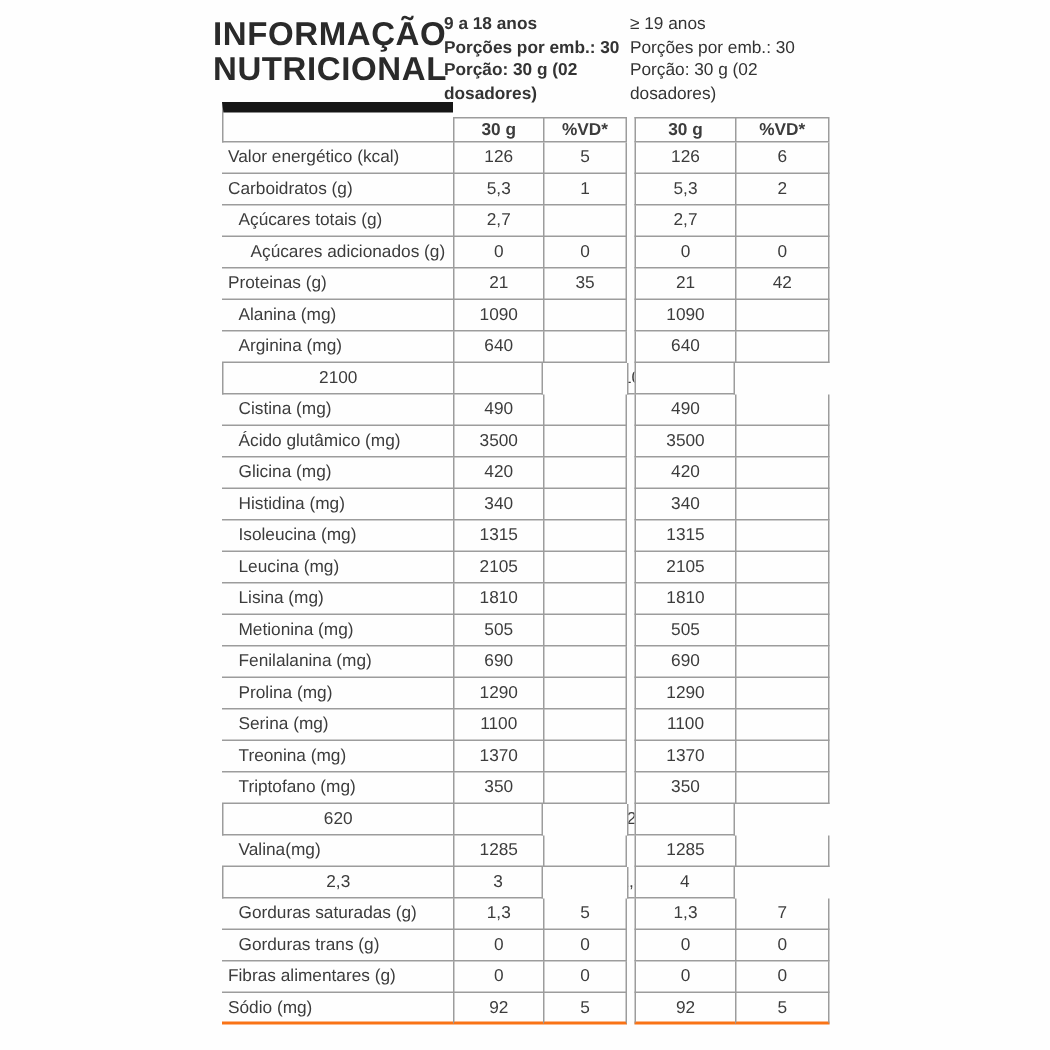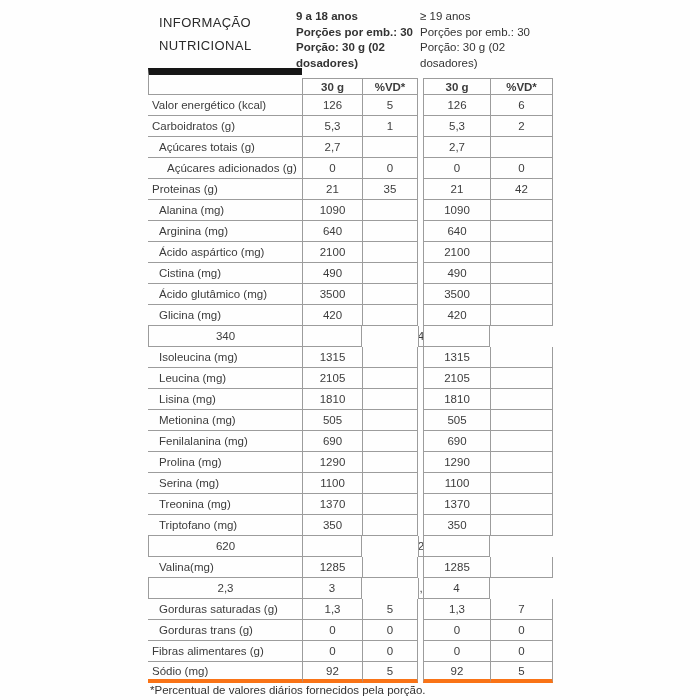--- a/index.html
+++ b/index.html
@@ -3,22 +3,22 @@
 <meta charset="utf-8">
 <style>
   * { margin:0; padding:0; box-sizing:border-box; }
   html,body { background:#ffffff; }
   .page {
     position:relative; width:700px; height:700px; background:#fefefe;
     font-family:"Liberation Sans", sans-serif; color:#3c3c3c; overflow:hidden;
     outline:1px solid #f0f0f0;
   }
   .title {
-    position:absolute; left:159px; top:11px; width:152px;
-    font-size:13px; font-weight:normal; line-height:23px; letter-spacing:.4px; color:#2a2a2a;
+    position:absolute; left:142px; top:11px; width:152px;
+    font-size:22px; font-weight:bold; line-height:23px; letter-spacing:.4px; color:#2a2a2a;
   }
   .ginfo { position:absolute; top:9px; font-size:11.5px; line-height:15.5px; color:#333; }
   .ginfo-1 { left:296px; width:120px;font-weight:bold; }
   .ginfo-2 { left:420px; width:128px; }
 
   .tbl { position:absolute; left:148px; top:68px; width:405px; }
   .trow { display:grid; grid-template-columns:154px 60px 56px 5px 67px 63px; height:21px; }
   .trow.hdr { height:27px; }
 
   .cell {
@@ -30,21 +30,21 @@
   .bR { border-right:1px solid #9c9c9c; }
 
   .h-label { border-top:7px solid #161616; border-left:1px solid #9c9c9c; }
   .h-val { margin-top:10px; border-top:1px solid #9c9c9c; font-weight:bold; justify-content:center; }
 
   .lbl { padding-left:4px; }
   .ind1 { padding-left:11px; }
   .ind2 { padding-left:19px; }
   .v { justify-content:center; }
 
-  .lastrow .cell:not(.gapc) { border-bottom:4px solid #f97316; }
+  .lastrow .cell:not(.gapc) { border-bottom:2px solid #f97316; }
 
   .footnote {
     position:absolute; left:150px; top:684px; font-size:11.5px; color:#333;
   }
 </style>
 </head>
 <body>
 
 <div class="page">
 
@@ -122,21 +122,20 @@
         </div>
         <div class="trow">
           <div class="cell lbl ind1">Arginina (mg)</div>
           <div class="cell v bL">640</div>
           <div class="cell v bL bR"></div>
           <div class="cell gapc"></div>
           <div class="cell v bL">640</div>
           <div class="cell v bL bR"></div>
         </div>
         <div class="trow">
-          <div class="cell lbl ind1">Ácido aspártico (mg)</div>
           <div class="cell v bL">2100</div>
           <div class="cell v bL bR"></div>
           <div class="cell gapc"></div>
           <div class="cell v bL">2100</div>
           <div class="cell v bL bR"></div>
         </div>
         <div class="trow">
           <div class="cell lbl ind1">Cistina (mg)</div>
           <div class="cell v bL">490</div>
           <div class="cell v bL bR"></div>
@@ -154,20 +153,21 @@
         </div>
         <div class="trow">
           <div class="cell lbl ind1">Glicina (mg)</div>
           <div class="cell v bL">420</div>
           <div class="cell v bL bR"></div>
           <div class="cell gapc"></div>
           <div class="cell v bL">420</div>
           <div class="cell v bL bR"></div>
         </div>
         <div class="trow">
+          <div class="cell lbl ind1">Histidina (mg)</div>
           <div class="cell v bL">340</div>
           <div class="cell v bL bR"></div>
           <div class="cell gapc"></div>
           <div class="cell v bL">340</div>
           <div class="cell v bL bR"></div>
         </div>
         <div class="trow">
           <div class="cell lbl ind1">Isoleucina (mg)</div>
           <div class="cell v bL">1315</div>
           <div class="cell v bL bR"></div>
@@ -289,15 +289,14 @@
           <div class="cell lbl ind0">Sódio (mg)</div>
           <div class="cell v bL">92</div>
           <div class="cell v bL bR">5</div>
           <div class="cell gapc"></div>
           <div class="cell v bL">92</div>
           <div class="cell v bL bR">5</div>
         </div>
       </div>
   </div>
 
-  <div class="footnote">*Percentual de valores diários fornecidos pela porção.</div>
 
 </div>
 
 </body></html>

